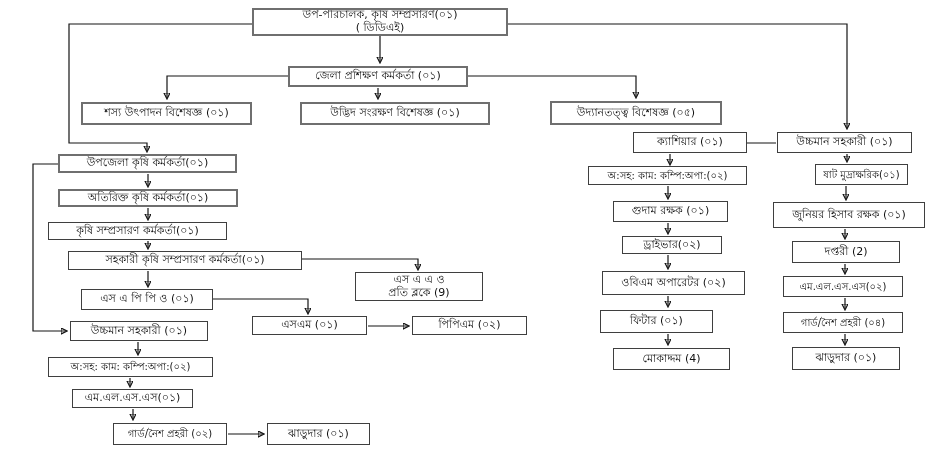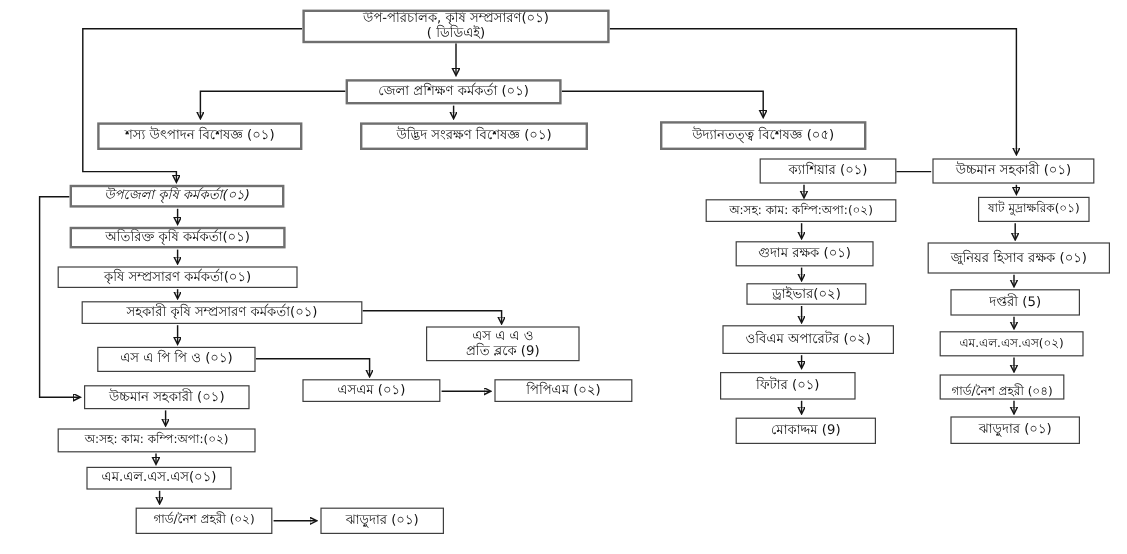--- a/index.html
+++ b/index.html
@@ -114,60 +114,60 @@
 
   <div class="node" style="left:602px;top:271px;width:143px;height:24px;">
     <span>ওবিএম অপারেটর (০২)</span>
   </div>
 
   <div class="node" style="left:600px;top:310px;width:113px;height:23px;">
     <span>ফিটার (০১)</span>
   </div>
 
   <div class="node" style="left:613px;top:348px;width:117px;height:22px;">
-    <span>মোকাদ্দম (9)</span>
+    <span>মোকাদ্দম (4)</span>
   </div>
 
   <div class="node" style="left:777px;top:132px;width:135px;height:21px;">
     <span>উচ্চমান সহকারী  (০১)</span>
   </div>
 
   <div class="node sm" style="left:815px;top:164px;width:93px;height:21px;">
     <span>ষাট মুদ্রাক্ষরিক(০১)</span>
   </div>
 
   <div class="node" style="left:773px;top:202px;width:152px;height:26px;">
     <span>জুনিয়র হিসাব রক্ষক (০১)</span>
   </div>
 
   <div class="node" style="left:792px;top:241px;width:108px;height:22px;">
-    <span>দপ্তরী (5)</span>
+    <span>দপ্তরী (2)</span>
   </div>
 
   <div class="node sm" style="left:783px;top:276px;width:120px;height:21px;">
     <span>এম.এল.এস.এস(০২)</span>
   </div>
 
-  <div class="node sm" style="left:783px;top:312px;width:104px;height:21px;justify-content:flex-end;">
+  <div class="node sm" style="left:783px;top:312px;width:120px;height:21px;">
     <span>গার্ড/নৈশ প্রহরী (০৪)</span>
   </div>
 
   <div class="node" style="left:792px;top:347px;width:108px;height:23px;">
     <span>ঝাড়ুদার (০১)</span>
   </div>
 
-  <div class="node b2" style="left:58px;top:154px;width:179px;height:19px;font-style:italic;">
+  <div class="node b2" style="left:58px;top:154px;width:179px;height:19px;">
     <span>উপজেলা কৃষি কর্মকর্তা(০১)</span>
   </div>
 
   <div class="node b2" style="left:58px;top:189px;width:180px;height:18px;text-align:right;">
     <span>অতিরিক্ত কৃষি কর্মকর্তা(০১)</span>
   </div>
 
-  <div class="node" style="left:48px;top:222px;width:200px;height:18px;">
+  <div class="node" style="left:48px;top:222px;width:179px;height:18px;">
     <span>কৃষি সম্প্রসারণ কর্মকর্তা(০১)</span>
   </div>
 
   <div class="node" style="left:68px;top:251px;width:234px;height:19px;">
     <span>সহকারী কৃষি সম্প্রসারণ কর্মকর্তা(০১)</span>
   </div>
 
   <div class="node" style="left:81px;top:289px;width:132px;height:21px;">
     <span>এস এ পি পি ও (০১)</span>
   </div>

